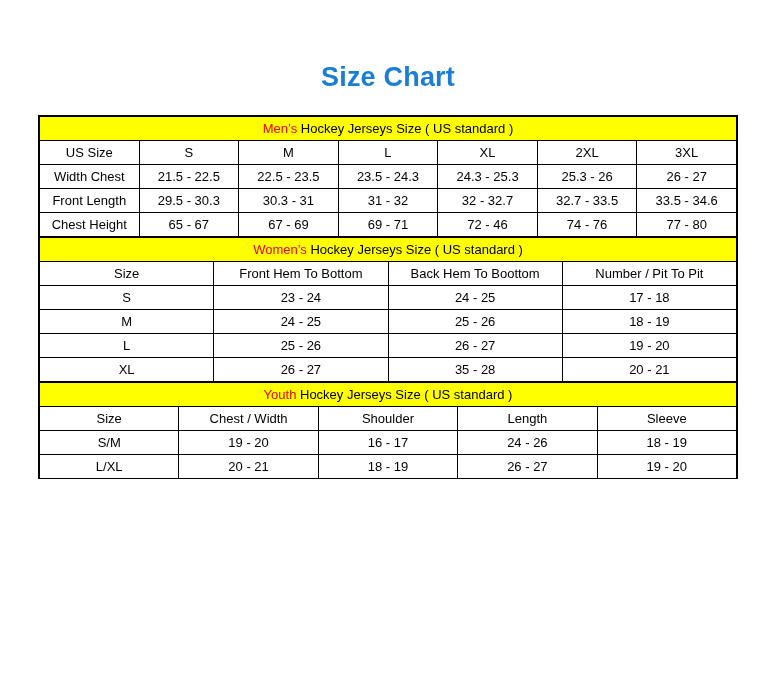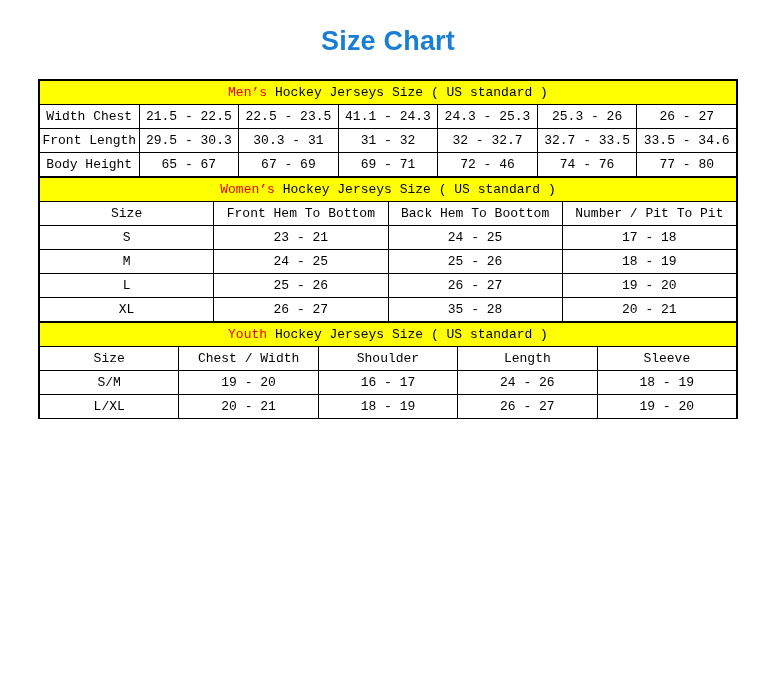--- a/index.html
+++ b/index.html
@@ -18,28 +18,27 @@
     width: 776px;
     height: 692px;
     position: relative;
     box-sizing: border-box;
   }
   .title {
     text-align: center;
     color: #1a7fd4;
     font-size: 27px;
     font-weight: bold;
-    padding-top: 26px;
+    padding-top: 62px;
     letter-spacing: 0.2px;
   }
   .chart-wrap {
     margin: 22px 38px 0 38px;
     border: 1px solid #000;
     border-bottom: none;
-    font-family: Liberation Mono, monospace;
   }
   table.sizes {
     width: 100%;
     border-collapse: collapse;
     table-layout: fixed;
   }
   table.sizes td, table.sizes th {
     border: 1px solid #000;
     text-align: center;
     font-size: 13px;
@@ -79,40 +78,49 @@
 
   <div class="title">Size Chart</div>
 
   <div class="chart-wrap">
 
     <table class="sizes">
       <tbody>
         <tr class="section-head">
           <td colspan="7"><span class="grp">Men’s</span><span> Hockey Jerseys Size ( US standard )</span></td>
         </tr>
+        <tr class="colhead">
+          <td class="men-label">US Size</td>
+          <td>S</td>
+          <td>M</td>
+          <td>L</td>
+          <td>XL</td>
+          <td>2XL</td>
+          <td>3XL</td>
+        </tr>
         <tr>
           <td class="rowlabel">Width Chest</td>
           <td>21.5 - 22.5</td>
           <td>22.5 - 23.5</td>
-          <td>41.1 - 24.3</td>
+          <td>23.5 - 24.3</td>
           <td>24.3 - 25.3</td>
           <td>25.3 - 26</td>
           <td>26 - 27</td>
         </tr>
         <tr>
           <td class="rowlabel">Front Length</td>
           <td>29.5 - 30.3</td>
           <td>30.3 - 31</td>
           <td>31 - 32</td>
           <td>32 - 32.7</td>
           <td>32.7 - 33.5</td>
           <td>33.5 - 34.6</td>
         </tr>
         <tr>
-          <td class="rowlabel">Body Height</td>
+          <td class="rowlabel">Chest Height</td>
           <td>65 - 67</td>
           <td>67 - 69</td>
           <td>69 - 71</td>
           <td>72 - 46</td>
           <td>74 - 76</td>
           <td>77 - 80</td>
         </tr>
       </tbody>
     </table>
 
@@ -122,21 +130,21 @@
           <td colspan="4"><span class="grp">Women’s</span><span> Hockey Jerseys Size ( US standard )</span></td>
         </tr>
         <tr class="colhead">
           <td class="women-label">Size</td>
           <td>Front Hem To Bottom</td>
           <td>Back Hem To Boottom</td>
           <td>Number / Pit To Pit</td>
         </tr>
         <tr>
           <td class="bold-cell">S</td>
-          <td>23 - 21</td>
+          <td>23 - 24</td>
           <td>24 - 25</td>
           <td>17 - 18</td>
         </tr>
         <tr>
           <td class="bold-cell">M</td>
           <td>24 - 25</td>
           <td>25 - 26</td>
           <td>18 - 19</td>
         </tr>
         <tr>

